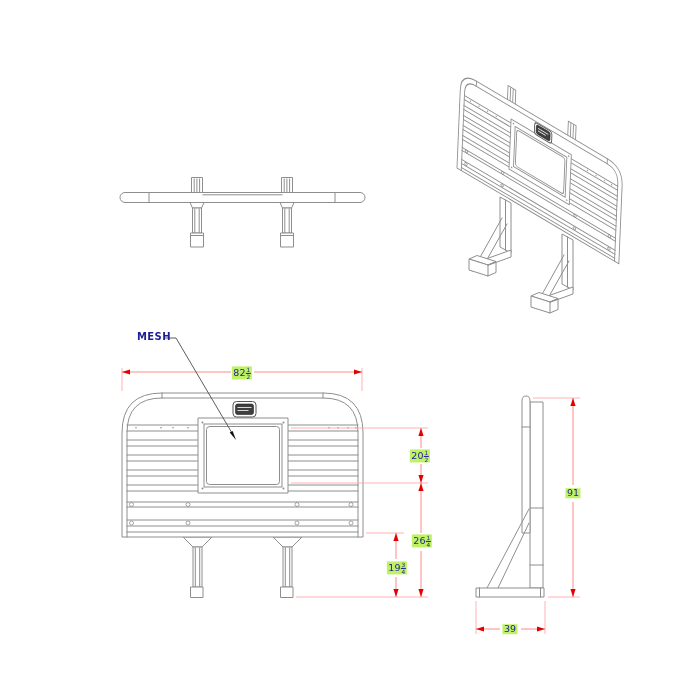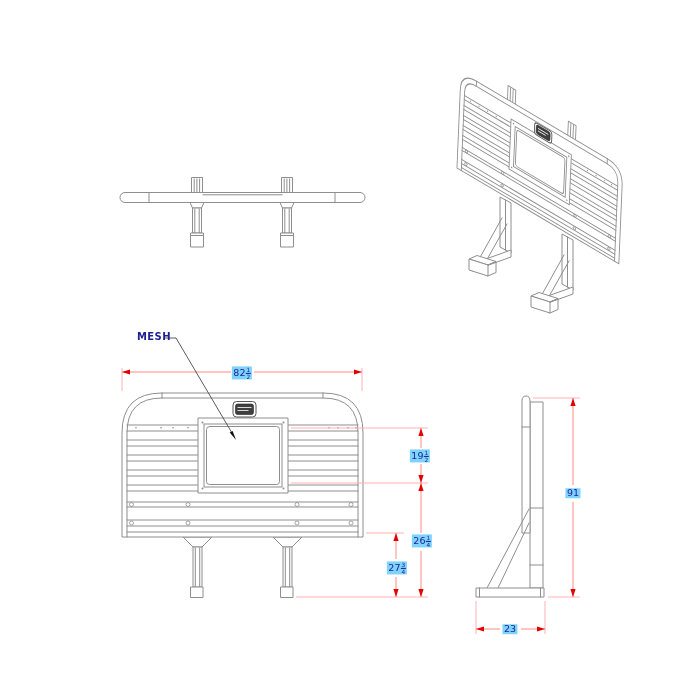--- a/index.html
+++ b/index.html
@@ -15,21 +15,21 @@
   .badge-inner{fill:#3f3f3f;stroke:#222;stroke-width:0.6;}
   .badge-tick{stroke:#fff;stroke-width:0.8;fill:none;}
   
   .dimline{stroke:var(--dim-line,#ff8a8a);fill:none;stroke-width:1;}
   .extline{stroke:var(--ext-line,#ffaaaa);fill:none;stroke-width:0.9;}
   .arrow{fill:var(--arrow,#e30000);stroke:none;}
   .leader{stroke:var(--leader,#4a4a4a);fill:none;stroke-width:0.9;}
   .leaderhead{fill:#111;stroke:none;}
   
   .dim-text{position:absolute;transform:translate(-50%,-50%);display:inline-flex;align-items:center;
-            font-size:9.5px;color:var(--dim-text,#1e1e96);background:#7dd3fc;padding:0 1.5px;
+            font-size:9.5px;color:var(--dim-text,#1e1e96);background:#bef264;padding:0 1.5px;
             line-height:1;white-space:nowrap;}
   .frac{display:inline-flex;flex-direction:column;align-items:center;font-size:5.8px;
         line-height:1.05;margin-left:0.5px;transform:translateY(0.5px);}
   .frac .num{border-bottom:0.7px solid var(--dim-text,#1e1e96);padding:0 0.5px;}
   .mesh-label{position:absolute;left:137px;top:331px;font-size:10px;font-weight:bold;
               color:var(--dim-text,#1e1e96);letter-spacing:0.4px;}
 </style>
 </head>
 <body>
 
@@ -216,40 +216,40 @@
 
 <div class="dim-text" style="left:242px;top:373px">
   <span>82</span>
       <span class="frac">
         <span class="num">1</span>
         <span class="den">2</span>
       </span>
 </div>
 
 <div class="dim-text" style="left:420px;top:456px">
-  <span>19</span>
+  <span>20</span>
       <span class="frac">
         <span class="num">1</span>
         <span class="den">2</span>
       </span>
 </div>
 
 <div class="dim-text" style="left:422px;top:541px">
   <span>26</span>
       <span class="frac">
         <span class="num">1</span>
         <span class="den">4</span>
       </span>
 </div>
 
 <div class="dim-text" style="left:397px;top:568px">
-  <span>27</span>
+  <span>19</span>
       <span class="frac">
         <span class="num">3</span>
         <span class="den">4</span>
       </span>
 </div>
 
 <div class="dim-text" style="left:573px;top:493px">91</div>
 
-<div class="dim-text" style="left:510px;top:629px">23</div>
+<div class="dim-text" style="left:510px;top:629px">39</div>
 
 </div>
 
 </body></html>

